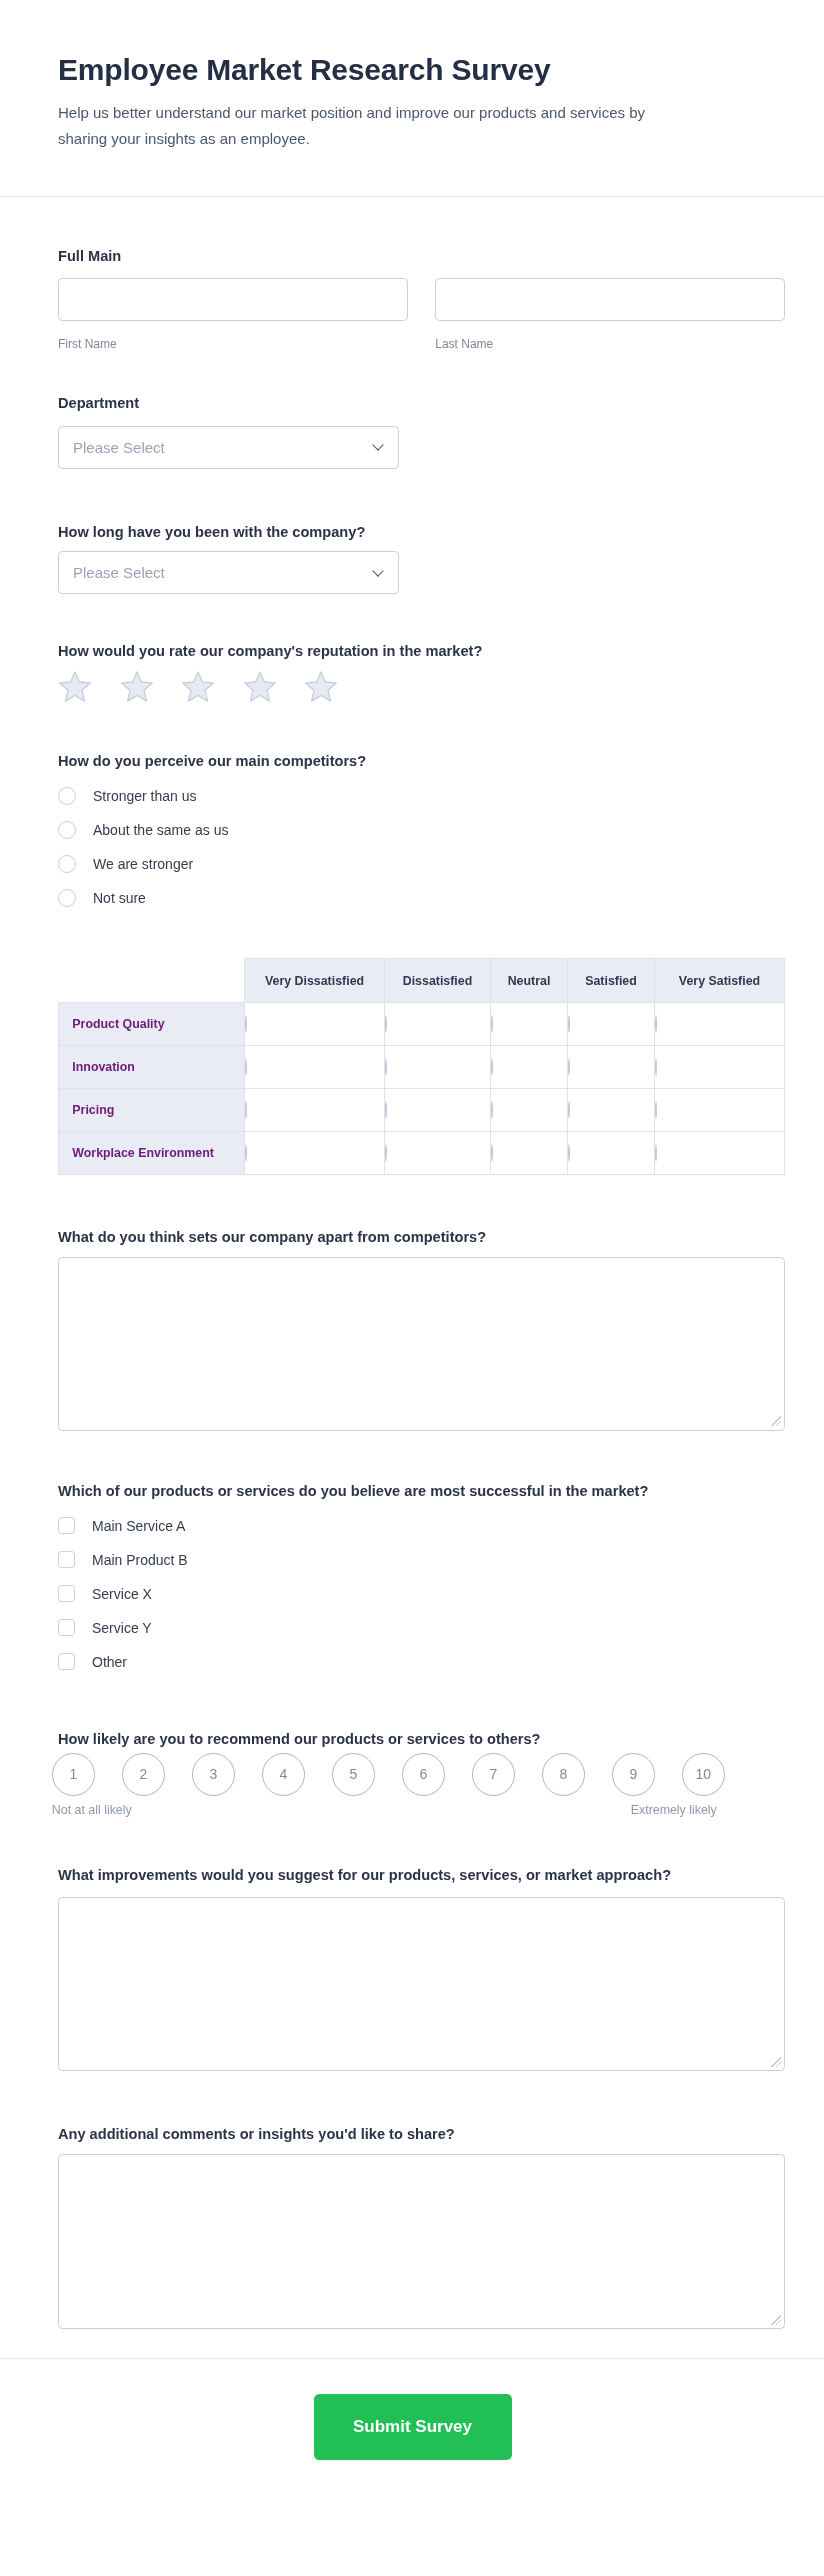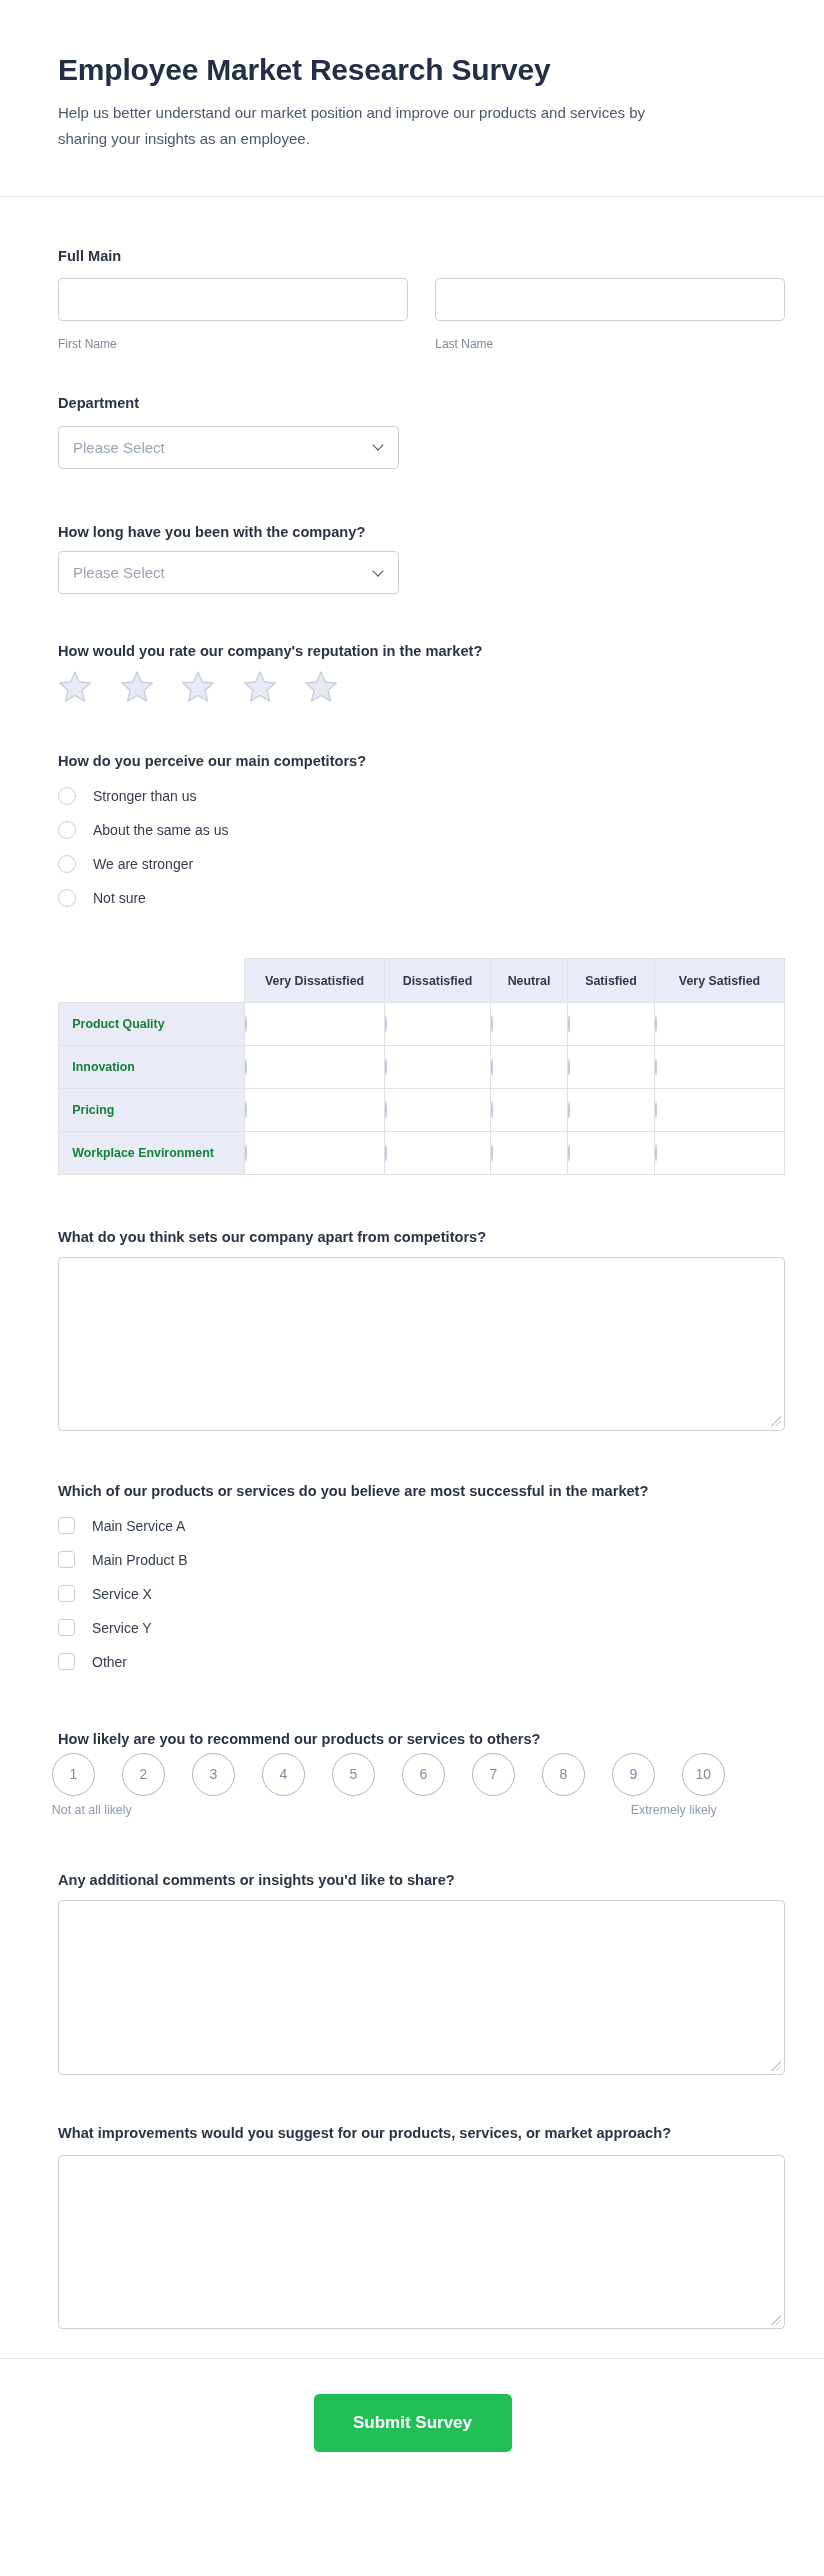--- a/index.html
+++ b/index.html
@@ -126,21 +126,21 @@
     font-size: 12.4px;
     font-weight: 700;
     color: #2f3950;
     text-align: center;
   }
   .matrix td.rowlabel {
     background: #e9ecf5;
     height: 43px;
     font-size: 12.4px;
     font-weight: 700;
-    color: #15803d;
+    color: #701a75;
     padding-left: 13.3px;
     text-align: left;
   }
   .matrix td.cell { background: #fff; height: 43px; }
   .mradio {
     width: 20.4px; height: 20.4px;
     border-radius: 50%;
     border: 0.9px solid #c3cad6;
     background: #fff;
     margin: 0 auto;
@@ -204,21 +204,21 @@
   main { padding-bottom: 29px; }
   .footer {
     border-top: 0.9px solid #e5e8ee;
     height: 130px;
     background: #ffffff;
   }
   .submit {
     display: block;
     margin: 35px auto 0;
     width: 198px;
-    height: 58px;
+    height: 66px;
     border: none;
     border-radius: 5.3px;
     background: #21bf55;
     color: #ffffff;
     font-family: "Liberation Sans", sans-serif;
     font-size: 17px;
     font-weight: 700;
     cursor: pointer;
   }
 </style>
@@ -409,34 +409,34 @@
       <div class="nps">8</div>
       <div class="nps">9</div>
       <div class="nps">10</div>
     </div>
     <div class="nps-caps">
       <span>Not at all likely</span>
       <span>Extremely likely</span>
     </div>
   </section>
 
+  <section class="group g10">
+    <span class="q-label wrap2">What improvements would you suggest for our products, services, or market approach?</span>
+    <div class="ta-wrap mt14">
+      <textarea class="big" style=""></textarea>
+      <span class="grip"></span>
+    </div>
+  </section>
+
   <section class="group g11">
     <span class="q-label">Any additional comments or insights you'd like to share?</span>
     <div class="ta-wrap mt13">
       <textarea class="big h197" style=""></textarea>
       <span class="grip"></span>
     </div>
   </section>
 
-  <section class="group g10">
-    <span class="q-label wrap2">What improvements would you suggest for our products, services, or market approach?</span>
-    <div class="ta-wrap mt14">
-      <textarea class="big" style=""></textarea>
-      <span class="grip"></span>
-    </div>
-  </section>
-
 </main>
 
 <footer class="footer">
   <button class="submit">Submit Survey</button>
 </footer>
 
 
 </body></html>

